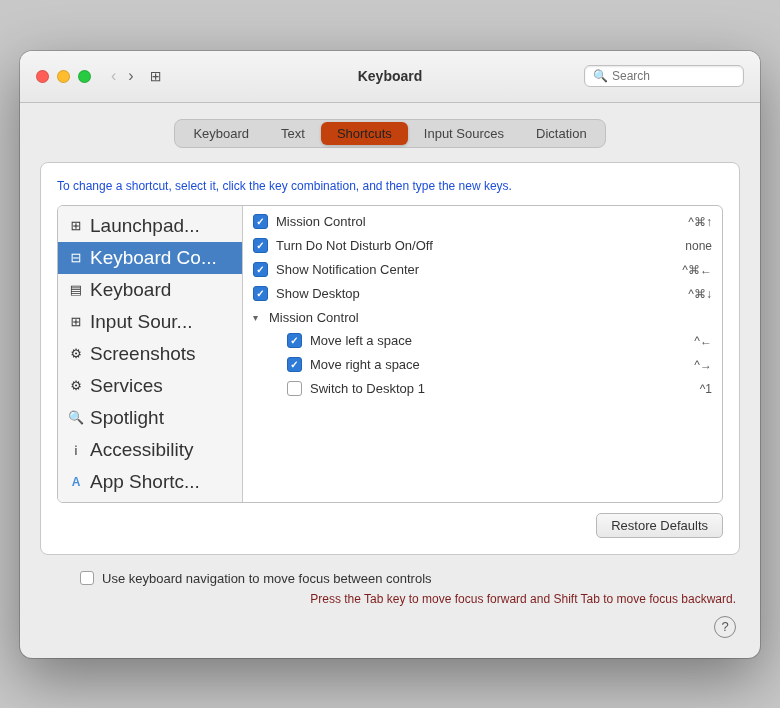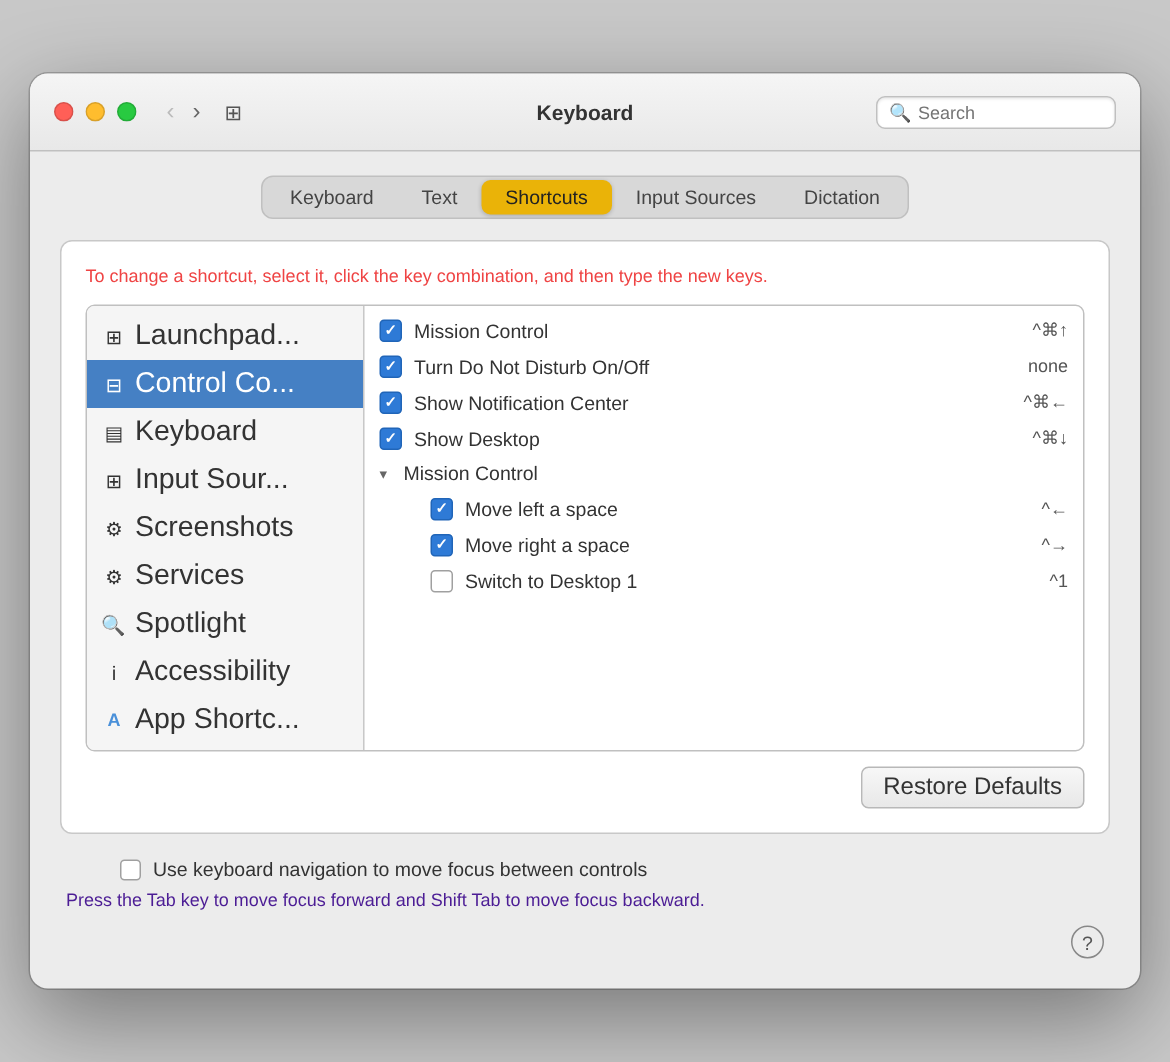--- a/index.html
+++ b/index.html
@@ -106,35 +106,35 @@
     }
     .tab {
       padding: 4px 16px;
       border-radius: 6px;
       font-size: 13px;
       color: #444;
       cursor: pointer;
       white-space: nowrap;
     }
     .tab.active {
-      background: #eab308;
+      background: #c2410c;
       box-shadow: 0 1px 3px rgba(0,0,0,0.2);
       color: #222;
       font-weight: 500;
       text-align: center;
     }
     .panel {
       background: #fff;
       border-radius: 8px;
       border: 1px solid #c8c8c8;
       padding: 16px;
     }
     .hint-text {
       font-size: 12px;
-      color: #ef4444;
+      color: #1d4ed8;
       margin-bottom: 12px;
     }
     .panel-body {
       display: flex;
       gap: 0;
       border: 1px solid #c0c0c0;
       border-radius: 6px;
       overflow: hidden;
       min-height: 240px;
     }
@@ -231,21 +231,21 @@
     .restore-btn-row {
       display: flex;
       justify-content: flex-end;
       margin-top: 10px;
     }
     .restore-btn {
       background: linear-gradient(to bottom, #f7f7f7, #e8e8e8);
       border: 1px solid #b8b8b8;
       border-radius: 5px;
       padding: 4px 14px;
-      font-size: 16px;
+      font-size: 13px;
       color: #333;
       cursor: pointer;
     }
     .footer-section {
       margin-top: 16px;
       padding: 0 4px;
     }
     .nav-checkbox-row {
       display: flex;
       align-items: center;
@@ -255,21 +255,21 @@
     }
     .nav-checkbox {
       width: 14px;
       height: 14px;
       border: 1px solid #a0a0a0;
       border-radius: 3px;
       background: #fff;
       flex-shrink: 0;
     }
     .nav-label { font-size: 13px; color: #333; }
-    .nav-hint { font-size: 12px; color: #4c1d95; padding-left: 0; }
+    .nav-hint { font-size: 12px; color: #7f1d1d; padding-left: 0; text-align: right; }
     .help-btn {
       position: relative;
       display: flex;
       justify-content: flex-end;
       padding: 10px 4px 0;
     }
     .help-circle {
       width: 22px;
       height: 22px;
       border-radius: 50%;
@@ -321,21 +321,21 @@
       <p class="hint-text">To change a shortcut, select it, click the key combination, and then type the new keys.</p>
       <div class="panel-body">
 
         <div class="sidebar-list">
           <div class="sidebar-item">
             <span class="sidebar-item-icon">⊞</span>
             <span class="sidebar-item-label">Launchpad...</span>
           </div>
           <div class="sidebar-item selected">
             <span class="sidebar-item-icon">⊟</span>
-            <span class="sidebar-item-label">Control Co...</span>
+            <span class="sidebar-item-label">Keyboard Co...</span>
           </div>
           <div class="sidebar-item">
             <span class="sidebar-item-icon">▤</span>
             <span class="sidebar-item-label">Keyboard</span>
           </div>
           <div class="sidebar-item">
             <span class="sidebar-item-icon">⊞</span>
             <span class="sidebar-item-label">Input Sour...</span>
           </div>
           <div class="sidebar-item">

